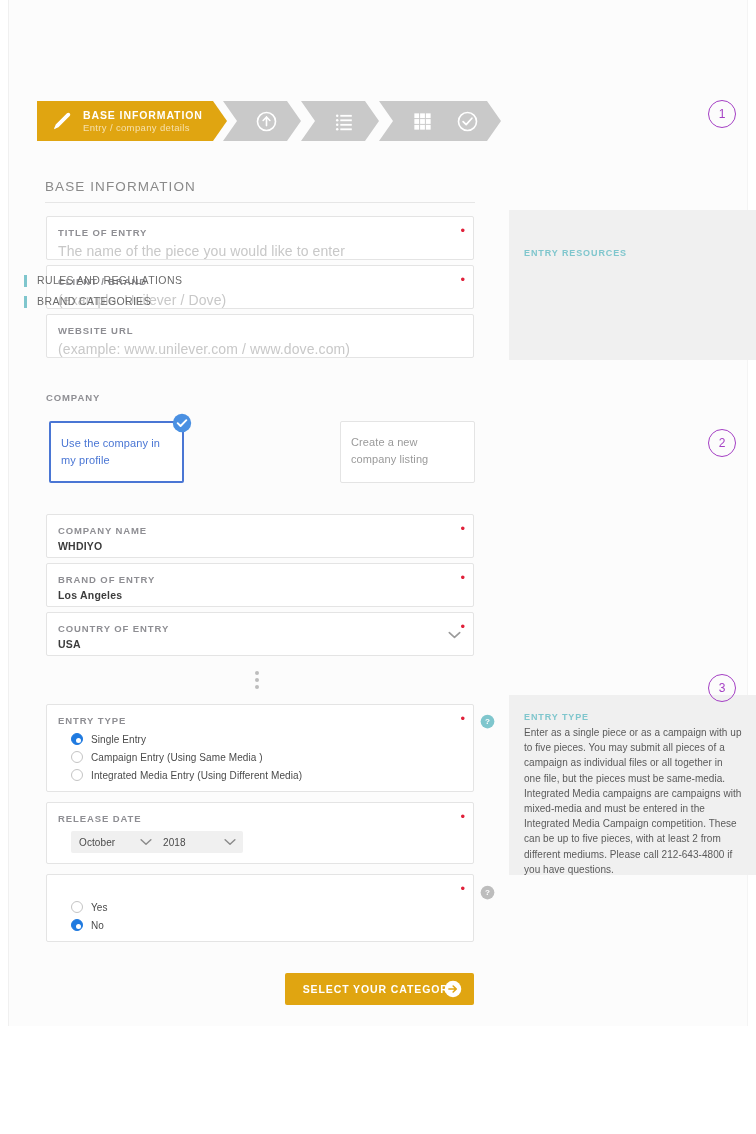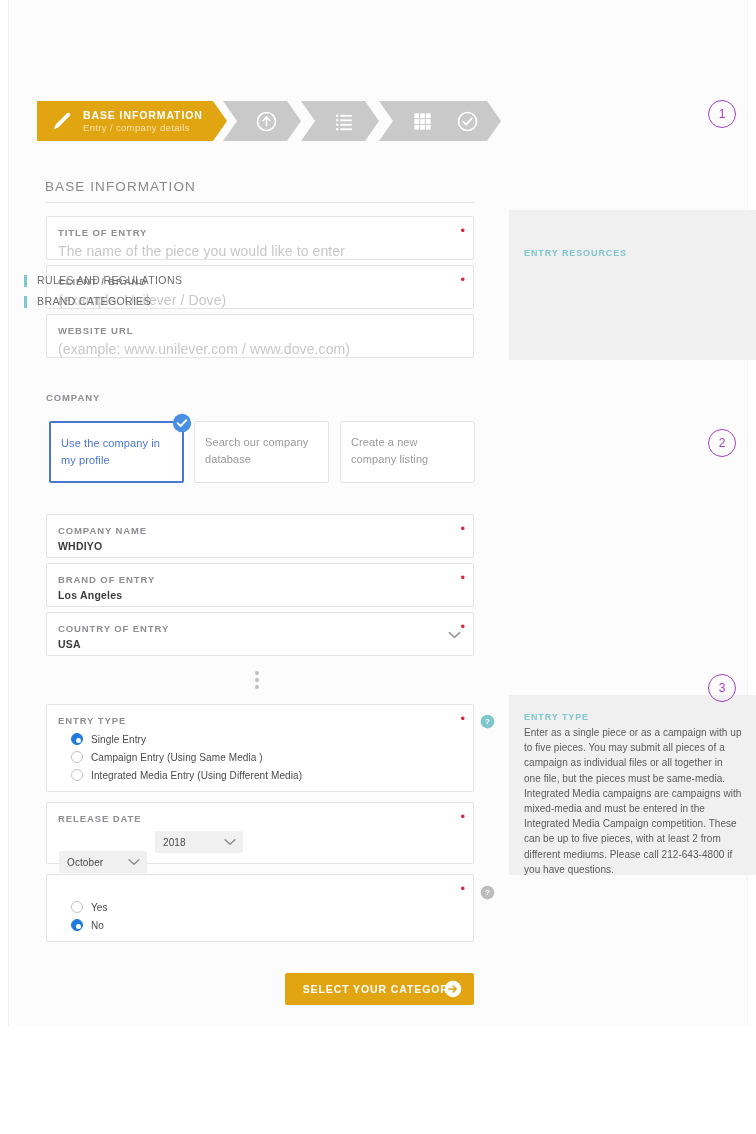--- a/index.html
+++ b/index.html
@@ -308,21 +308,21 @@
     height: 22px;
     background: #f0f0f0;
     border-radius: 2px;
     font-size: 10px;
     color: #4a4a4a;
     display: flex;
     align-items: center;
     padding: 0 8px;
     letter-spacing: 0.1px;
   }
-  .sel-month { left: 12px; width: 88px; margin-top: 20px; }
+  .sel-month { left: 24px; width: 88px; }
   .sel-year  { left: 108px; width: 88px; }
   .sel svg { position: absolute; right: 7px; top: 7px; }
 
   
   .submit {
     position: absolute;
     left: 276px;
     top: 973px;
     width: 189px;
     height: 32px;
@@ -506,23 +506,20 @@
     <div class="company-label">COMPANY</div>
 
     <div class="opt-card opt1 selected">
       <span>Use the company in my profile</span>
       <svg class="check-badge" viewBox="0 0 24 24">
         <circle cx="12" cy="12" r="11" fill="#4a90e2"></circle>
         <path d="M6.8 12.2 L10.3 15.6 L17.2 8.6" fill="none" stroke="#ffffff" stroke-width="2.3" stroke-linecap="round" stroke-linejoin="round"></path>
       </svg>
     </div>
 
-    <div class="opt-card opt2">
-      <span>Search our company database</span>
-    </div>
 
     <div class="opt-card opt3">
       <span>Create a new company listing</span>
     </div>
 
     <div class="field f-cname">
       <div class="field-label">COMPANY NAME</div>
       <div class="field-value">WHDIYO</div>
       <span class="req">•</span>
     </div>

